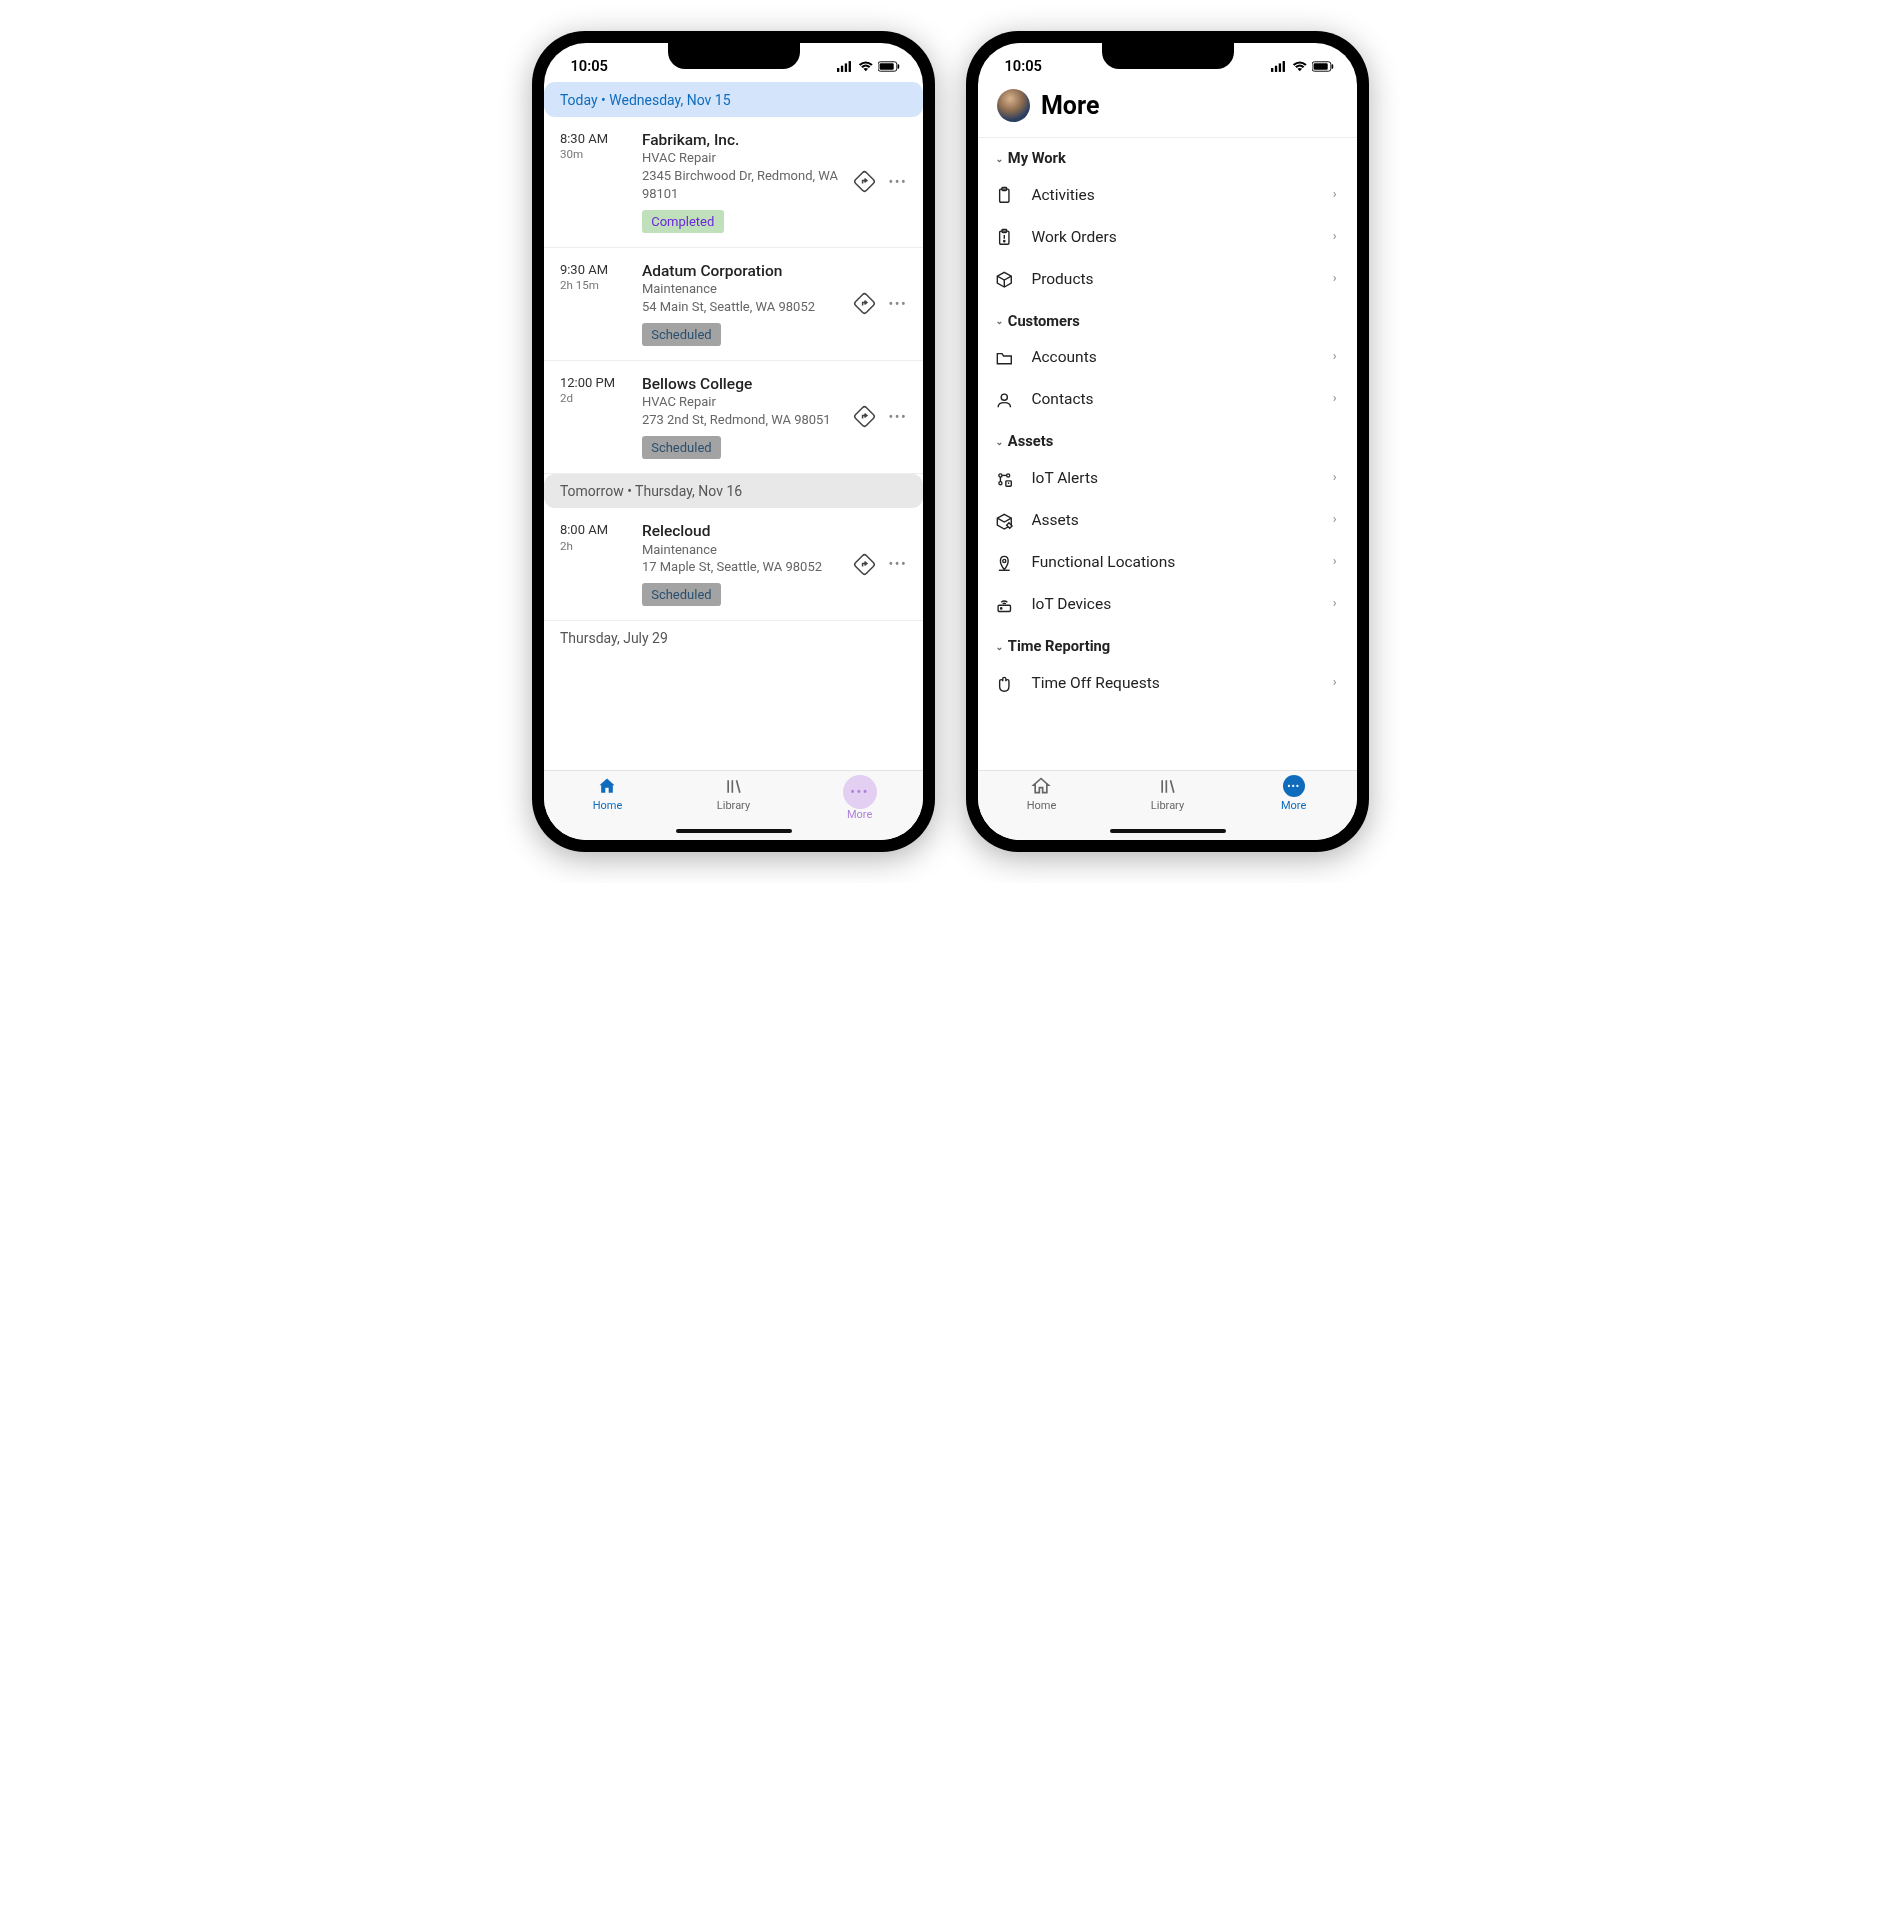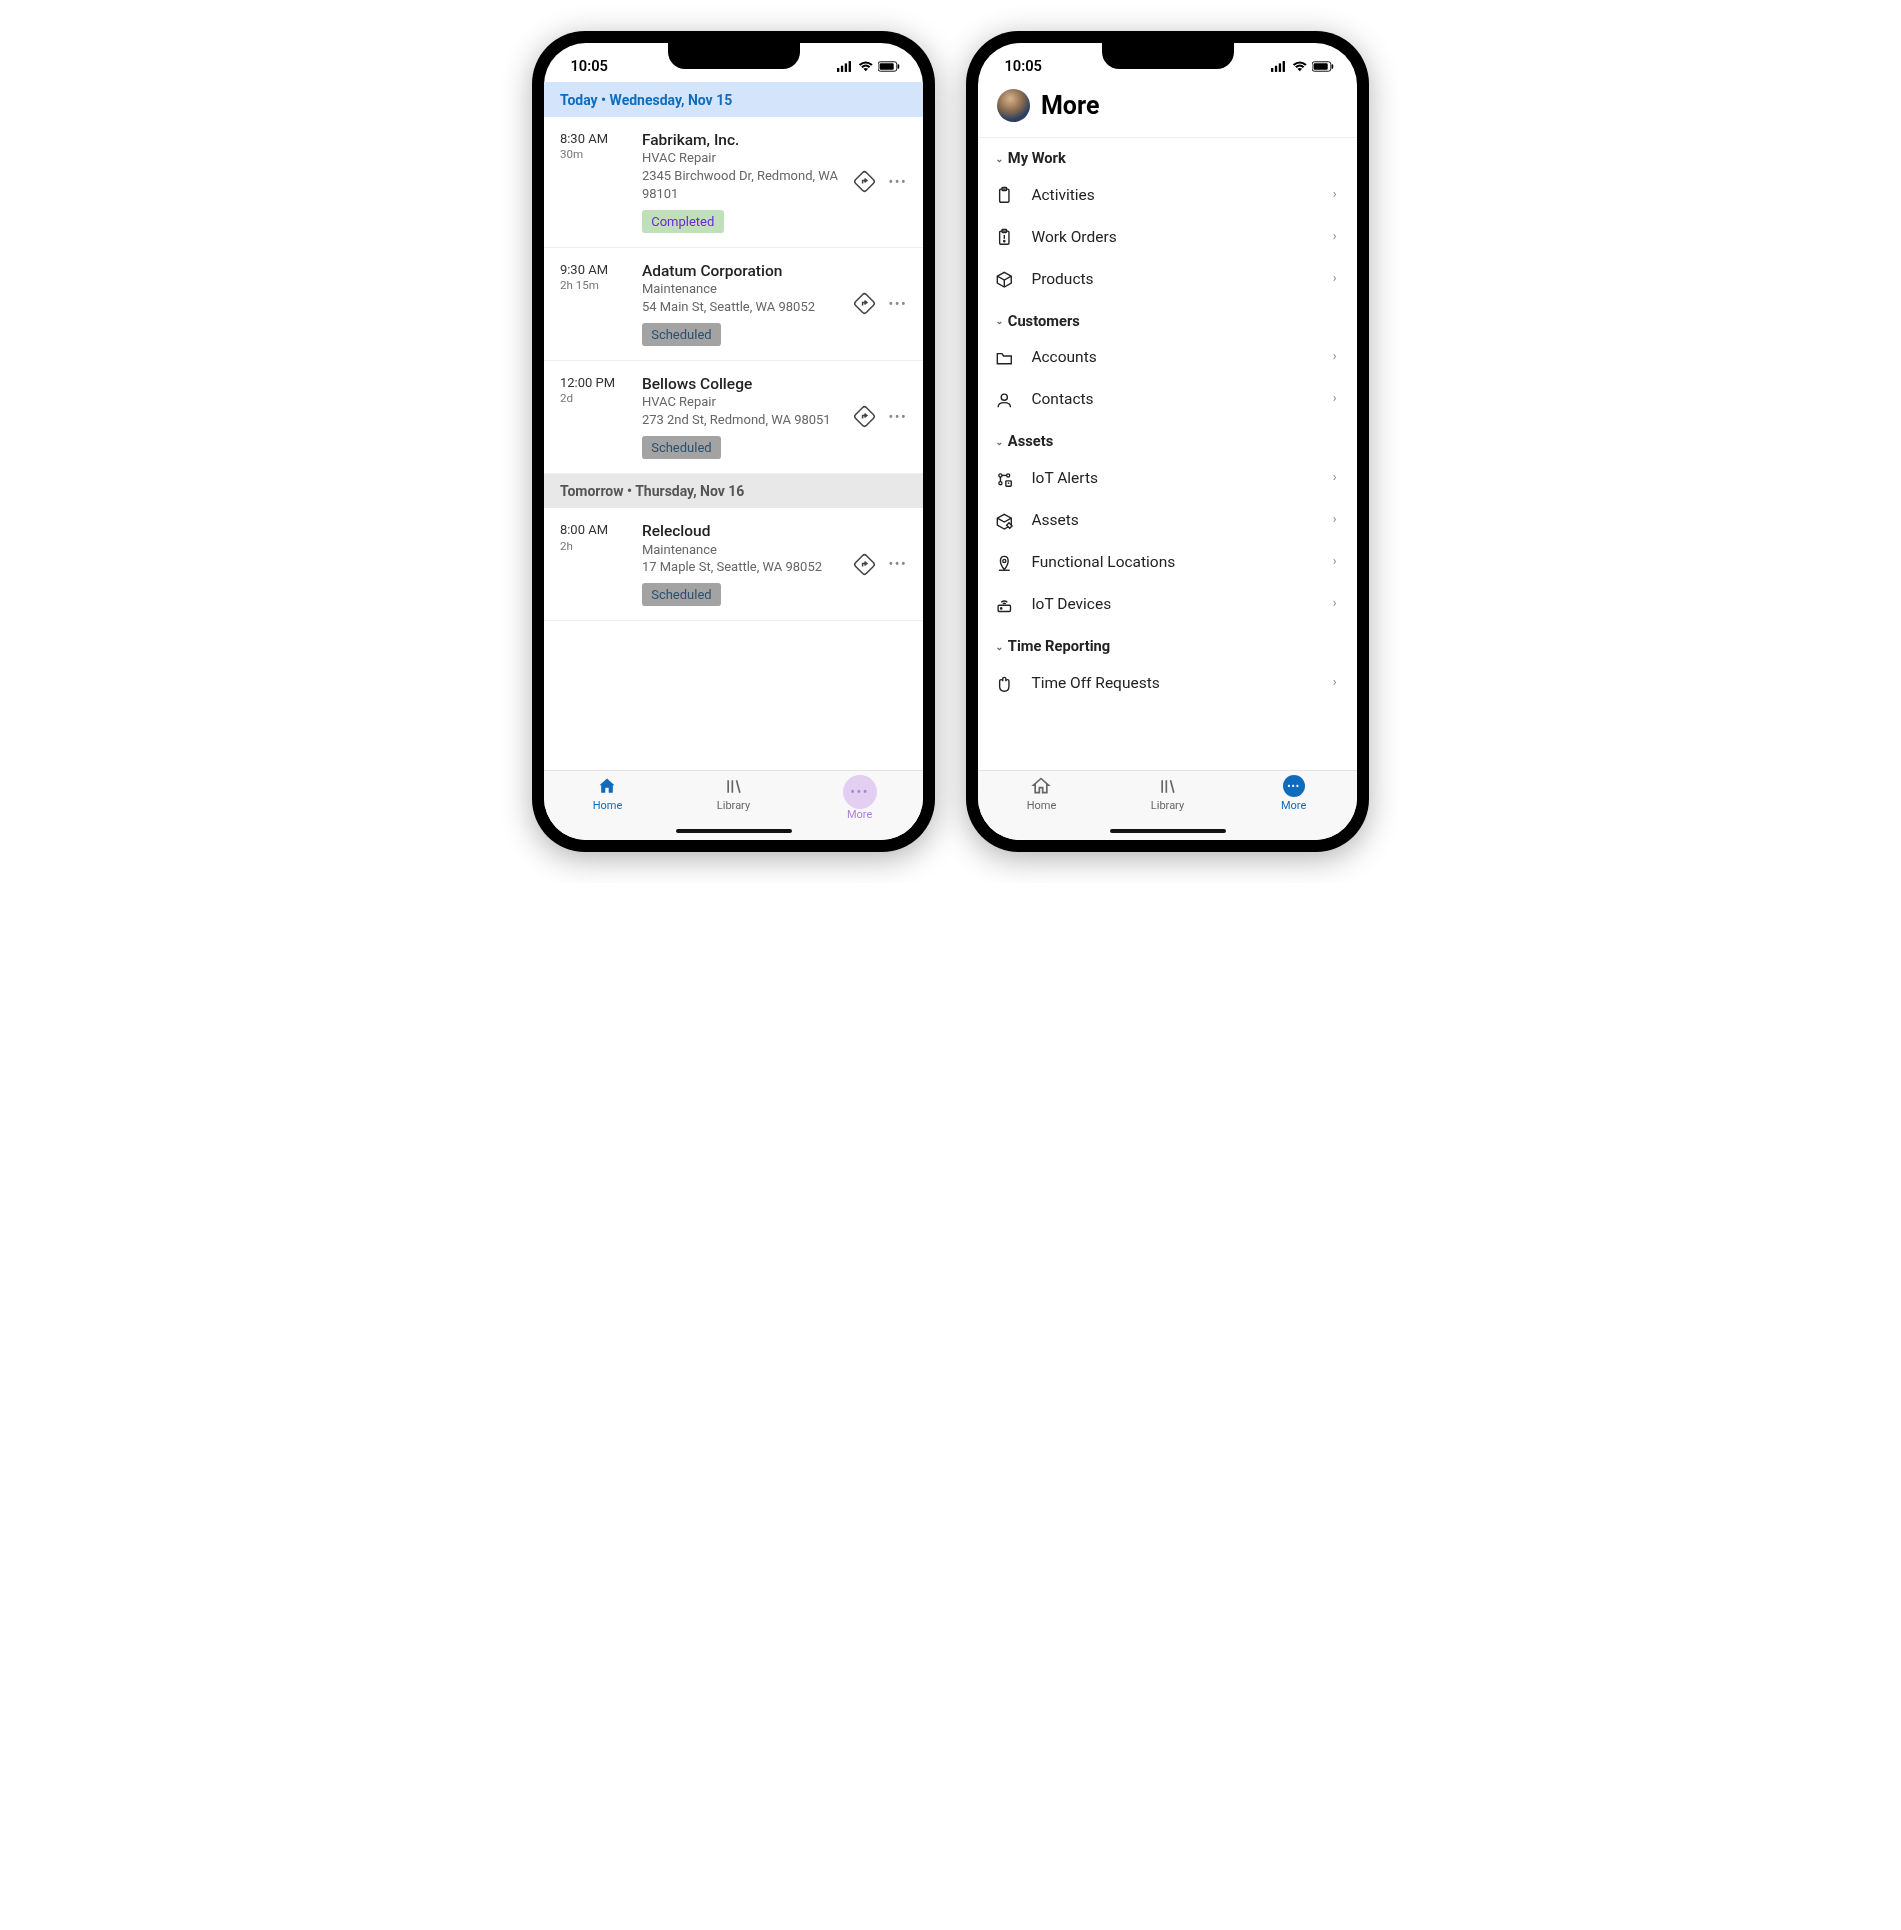--- a/index.html
+++ b/index.html
@@ -67,21 +67,22 @@
   .page-title {
     font-size: 25px;
     font-weight: 700;
     flex: 1;
   }
   .search-btn { width: 22px; height: 22px; }
   .content { flex: 1; overflow-y: auto; }
   .day-header {
     padding: 9.3px 15.5px;
     font-size: 14px;
-    font-weight: 700;
+    font-weight: 400;
+    border-radius: 11px;
   }
   .day-header.today { background: #d4e5fb; color: #0f6cbd; }
   .day-header.tomorrow { background: #e8e8e8; color: #555; }
   .day-header.after { color: #555; padding-bottom: 15.5px; }
   .booking {
     display: flex;
     padding: 14px 15.5px;
     border-bottom: 0.8px solid #eee;
     gap: 14px;
     align-items: flex-start;
@@ -248,20 +249,21 @@
           </div>
           <div class="booking-main"><div class="company">Relecloud</div><div class="type">Maintenance</div><div class="addr">17 Maple St, Seattle, WA 98052</div><span class="badge scheduled">Scheduled</span></div>
           <div class="booking-actions">
             <svg class="dir-icon" viewBox="0 0 24 24" fill="none" stroke="#444" stroke-width="1.6">
               <rect x="4" y="4" width="16" height="16" rx="3" transform="rotate(45 12 12)"></rect>
               <path d="M10 14 L10 11 L14 11 M12 9 L14.5 11 L12 13"></path>
             </svg>
             <div class="more-dots">•••</div>
           </div>
         </div>
+        <div class="day-header after">Thursday, July 29</div>
       </div>
     <div class="tabbar">
       <div class="tab active">
         <span class="tab-icon">
           <svg width="20" height="20" viewBox="0 0 24 24" fill="#0f6cbd">
               <path d="M12 3 L3 11 L5 11 L5 20 L10 20 L10 14 L14 14 L14 20 L19 20 L19 11 L21 11 Z"></path>
             </svg>
         </span>
         <span>Home</span>
       </div>

